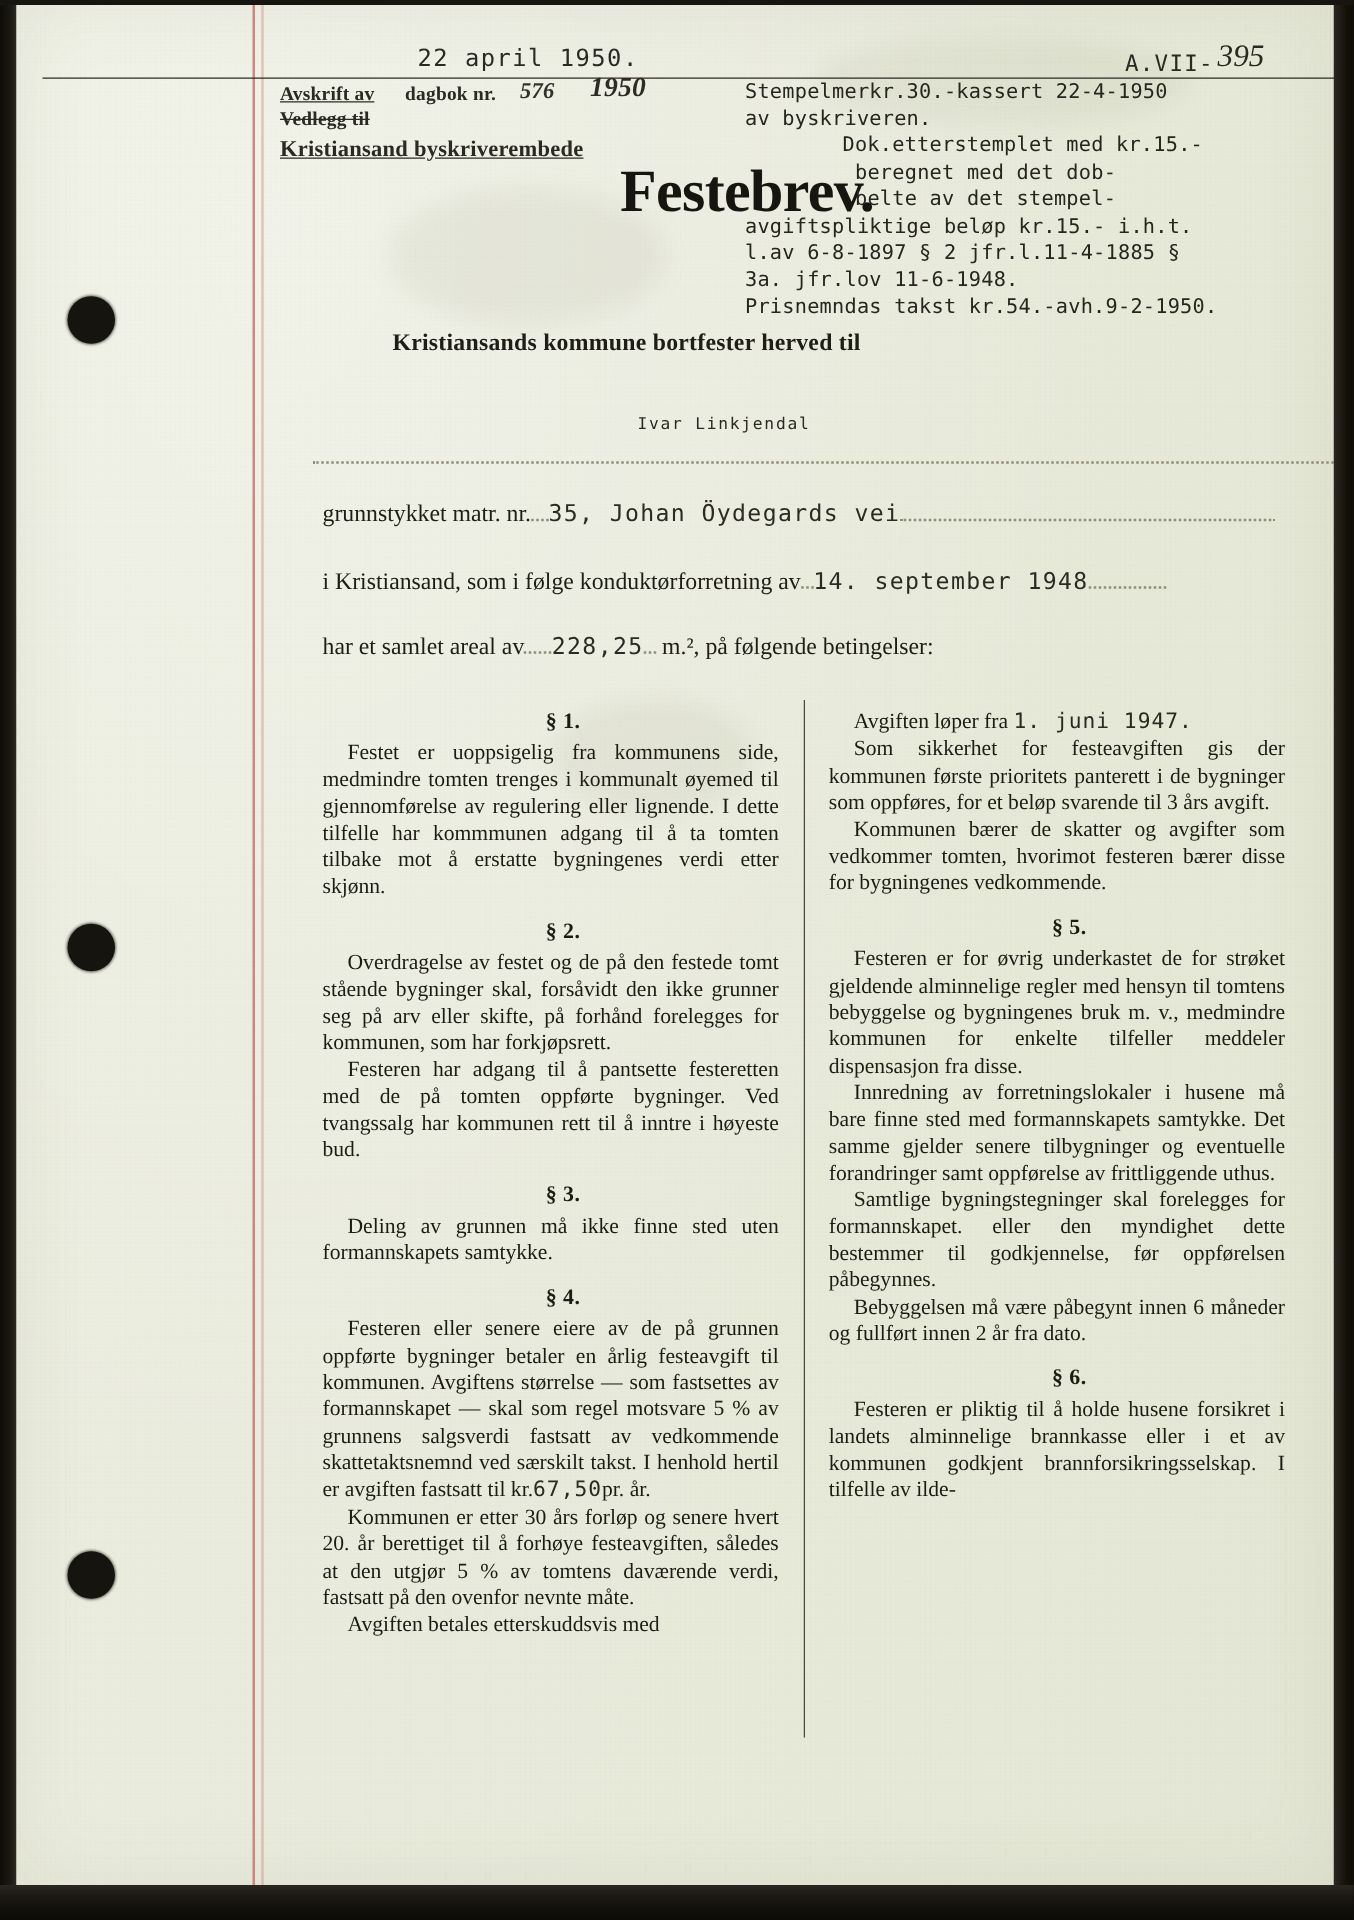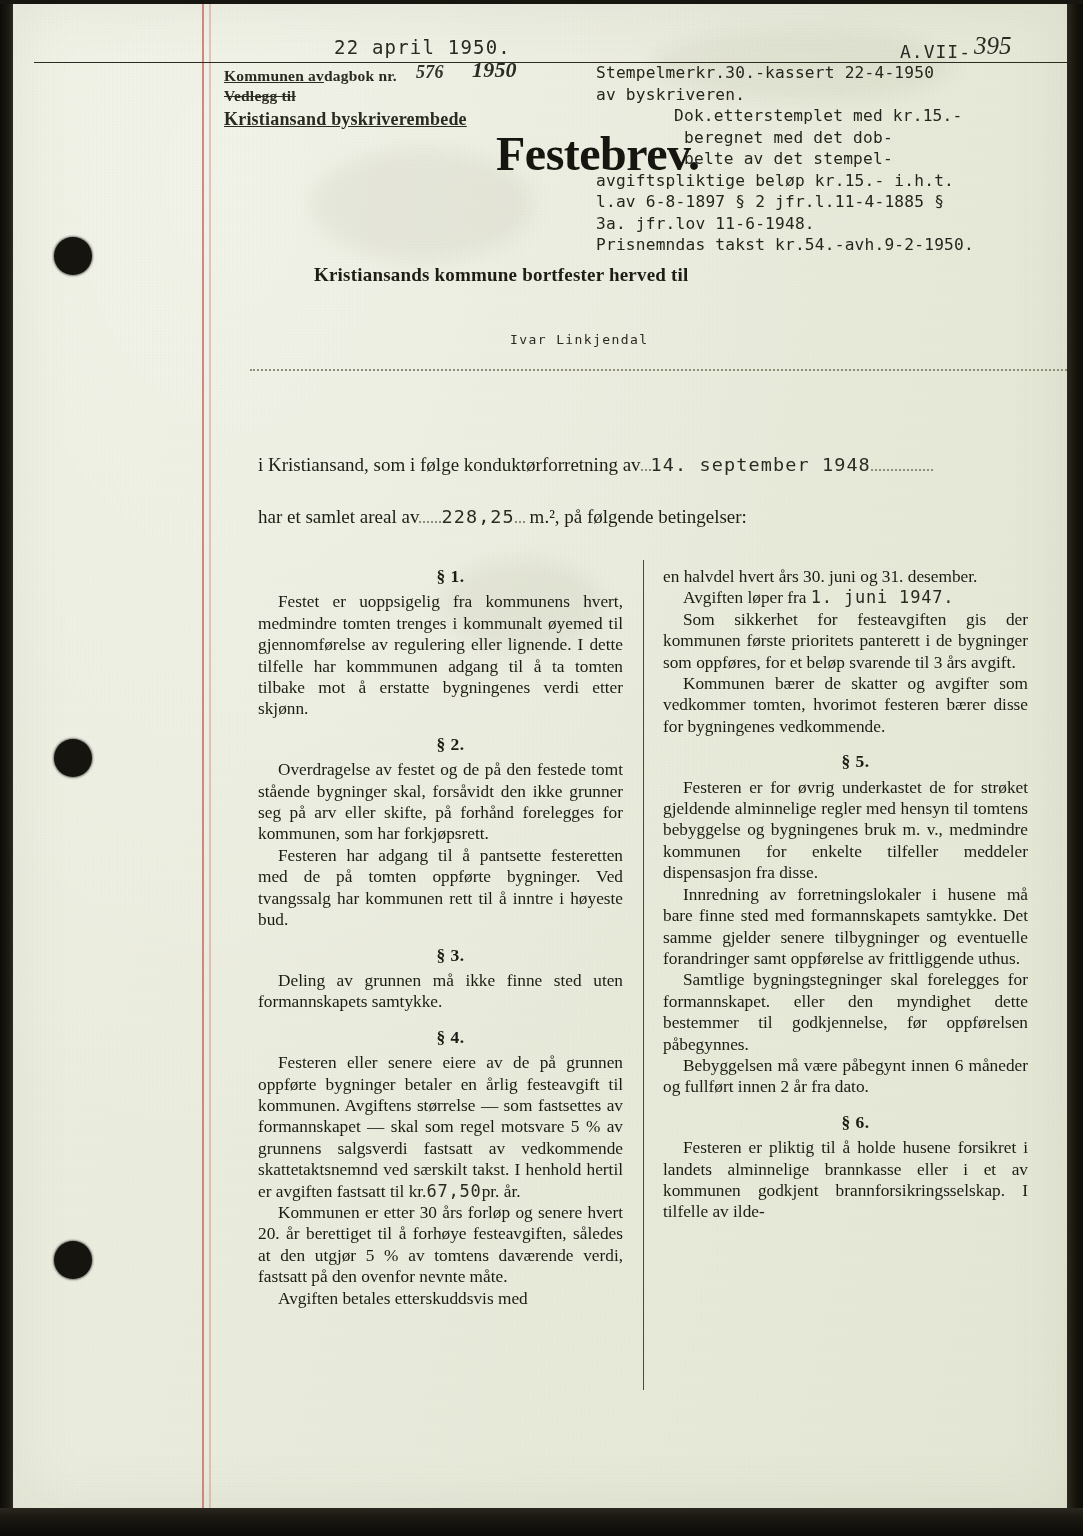--- a/index.html
+++ b/index.html
@@ -304,21 +304,21 @@
     <div id="header-rule"></div>
 
     <div class="blk" id="date-line">22 april 1950.</div>
 
     <div class="blk" id="archive-ref">
       <span>A.VII-</span><span id="archive-num">395</span>
     </div>
 
     <div class="blk" id="stamp-left">
       <div class="l1">
-        <span class="u">Kommunen av</span>
+        <span class="u">Avskrift av</span>
         <span id="dagbok-label">dagbok nr.</span>
         <span id="dagbok-num">576</span>
         <span id="dagbok-year">1950</span>
       </div>
       <div class="l2">
         <span class="strike">Vedlegg til</span>
       </div>
       <div class="l3">Kristiansand byskriverembede</div>
     </div>
 
@@ -329,50 +329,52 @@
 <span class="ind1">Dok.etterstemplet med kr.15.-</span><span class="ind2">beregnet med det dob-</span><span class="ind3">belte av det stempel-</span><span>avgiftspliktige beløp kr.15.- i.h.t.</span>
 <span>l.av 6-8-1897 § 2 jfr.l.11-4-1885 §</span>
 <span>3a. jfr.lov 11-6-1948.</span>
 <span>Prisnemndas takst kr.54.-avh.9-2-1950.</span></div>
 
     <div class="blk" id="grantor-line">Kristiansands kommune bortfester herved til</div>
 
     <div class="blk" id="lessee">Ivar Linkjendal</div>
     <div class="blk" id="lessee-rule"></div>
 
+    <div class="blk form-row" id="row-matr">
+      <span>grunnstykket matr. nr.</span><span class="dots" style="width:14px"></span><span class="fill">35</span><span class="fill">, Johan Öydegards vei</span><span class="dots" style="width:300px"></span>
+    </div>
 
     <div class="blk form-row" id="row-komm">
       <span>i Kristiansand, som i følge konduktørforretning av</span><span class="dots" style="width:10px"></span><span class="fill">14. september 1948</span><span class="dots" style="width:62px"></span>
     </div>
 
     <div class="blk form-row" id="row-areal">
       <span>har et samlet areal av</span><span class="dots" style="width:22px"></span><span class="fill">228,25</span><span class="dots" style="width:10px"></span> <span>m.², på følgende betingelser:</span>
     </div>
 
     <div id="col-divider"></div>
 
     <div class="col" id="col-left">
       <p class="sec-head first">§ 1.</p>
-      <p>Festet er uoppsigelig fra kommunens hvert, medmindre tomten trenges i kommunalt øyemed til gjennomførelse av regulering eller lignende. I dette tilfelle har kommmunen adgang til å ta tomten tilbake mot å erstatte bygningenes verdi etter skjønn.</p>
+      <p>Festet er uoppsigelig fra kommunens side, medmindre tomten trenges i kommunalt øyemed til gjennomførelse av regulering eller lignende. I dette tilfelle har kommmunen adgang til å ta tomten tilbake mot å erstatte bygningenes verdi etter skjønn.</p>
 
       <p class="sec-head">§ 2.</p>
       <p>Overdragelse av festet og de på den festede tomt stående bygninger skal, forsåvidt den ikke grunner seg på arv eller skifte, på forhånd forelegges for kommunen, som har forkjøpsrett.</p>
       <p>Festeren har adgang til å pantsette festeretten med de på tomten oppførte bygninger. Ved tvangssalg har kommunen rett til å inntre i høyeste bud.</p>
 
       <p class="sec-head">§ 3.</p>
       <p>Deling av grunnen må ikke finne sted uten formannskapets samtykke.</p>
 
       <p class="sec-head">§ 4.</p>
       <p><span>Festeren eller senere eiere av de på grunnen oppførte bygninger betaler en årlig festeavgift til kommunen. Avgiftens størrelse — som fastsettes av formannskapet — skal som regel motsvare 5 % av grunnens salgsverdi fastsatt av vedkommende skattetaktsnemnd ved særskilt takst. I henhold hertil er avgiften fastsatt til kr.</span><span class="inline-typed">67,50</span><span>pr. år.</span></p>
       <p>Kommunen er etter 30 års forløp og senere hvert 20. år berettiget til å forhøye festeavgiften, således at den utgjør 5 % av tomtens daværende verdi, fastsatt på den ovenfor nevnte måte.</p>
       <p>Avgiften betales etterskuddsvis med</p>
     </div>
 
     <div class="col" id="col-right">
-      <p class="noind">en halvdel hvert års 30. juni og 31. desember.</p>
       <p><span>Avgiften løper fra</span> <span class="inline-typed">1. juni 1947.</span></p>
       <p>Som sikkerhet for festeavgiften gis der kommunen første prioritets panterett i de bygninger som oppføres, for et beløp svarende til 3 års avgift.</p>
       <p>Kommunen bærer de skatter og avgifter som vedkommer tomten, hvorimot festeren bærer disse for bygningenes vedkommende.</p>
 
       <p class="sec-head">§ 5.</p>
       <p>Festeren er for øvrig underkastet de for strøket gjeldende alminnelige regler med hensyn til tomtens bebyggelse og bygningenes bruk m. v., medmindre kommunen for enkelte tilfeller meddeler dispensasjon fra disse.</p>
       <p>Innredning av forretningslokaler i husene må bare finne sted med formannskapets samtykke. Det samme gjelder senere tilbygninger og eventuelle forandringer samt oppførelse av frittliggende uthus.</p>
       <p>Samtlige bygningstegninger skal forelegges for formannskapet. eller den myndighet dette bestemmer til godkjennelse, før oppførelsen påbegynnes.</p>
       <p>Bebyggelsen må være påbegynt innen 6 måneder og fullført innen 2 år fra dato.</p>
 

